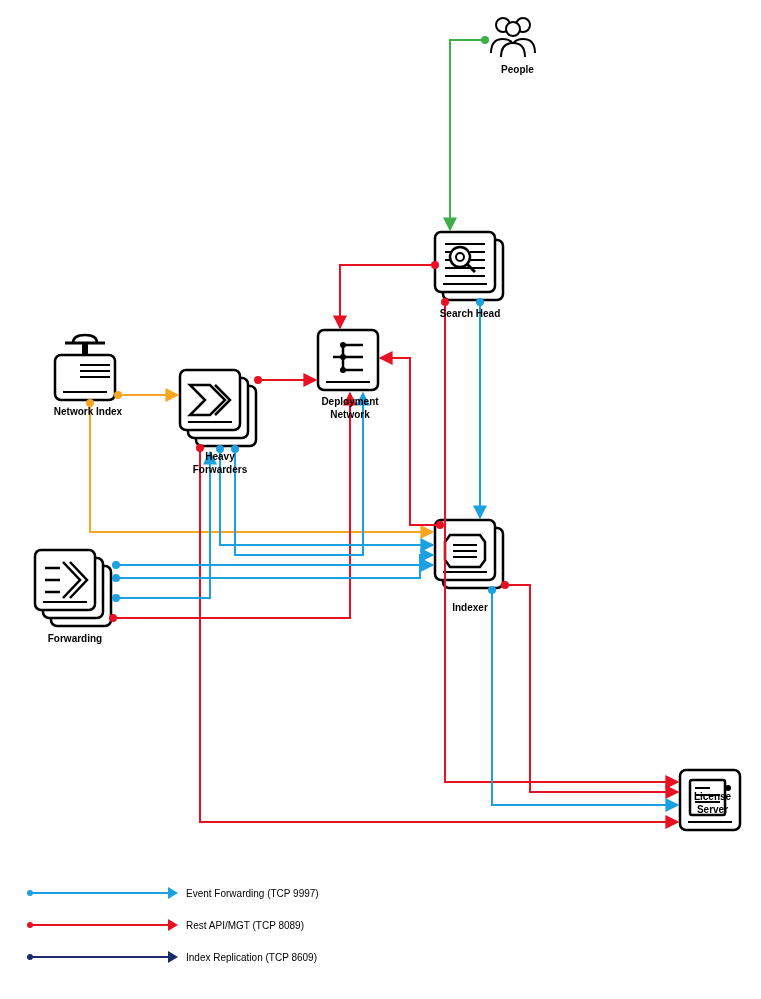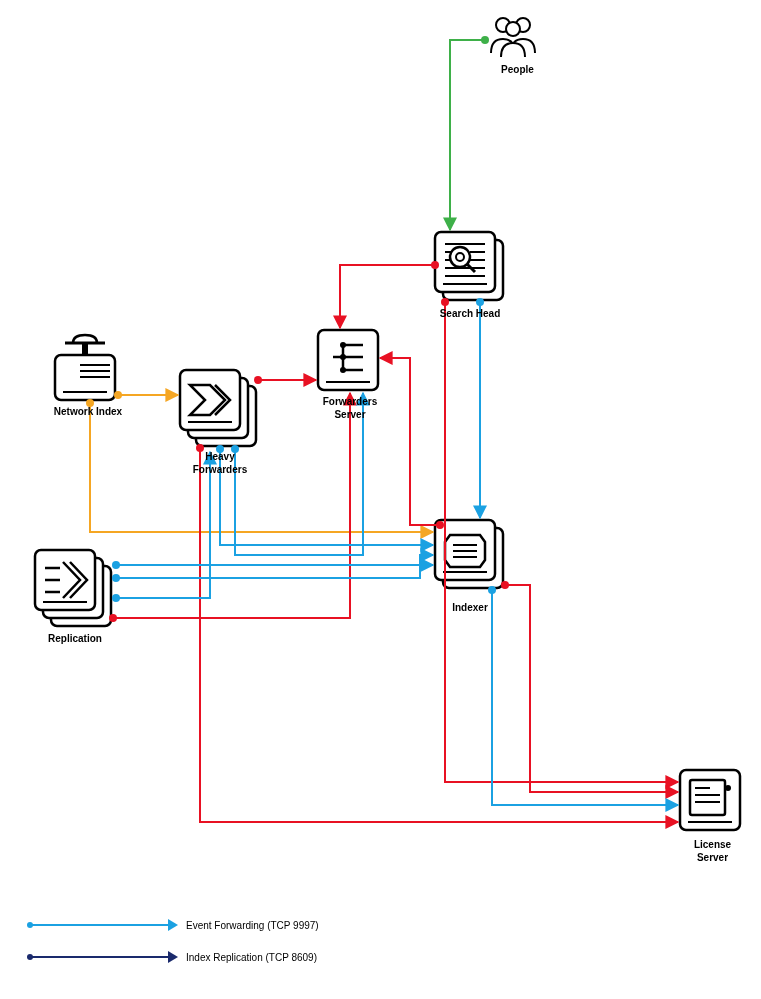--- a/index.html
+++ b/index.html
@@ -214,35 +214,42 @@
   <path d="M 116 598 L 210 598 L 210 452" stroke="#1ba1e2" stroke-width="2" fill="none" marker-start="url(#dot-cyan)" marker-end="url(#arrow-cyan)"></path>
 
   <path d="M 480 302 L 480 518" stroke="#1ba1e2" stroke-width="2" fill="none" marker-start="url(#dot-cyan)" marker-end="url(#arrow-cyan)"></path>
 
   <path d="M 492 590 L 492 805 L 678 805" stroke="#1ba1e2" stroke-width="2" fill="none" marker-start="url(#dot-cyan)" marker-end="url(#arrow-cyan)"></path>
 
 </svg>
 
 <div class="node-label" style="left:490px; top:63px; width:55px;">People</div>
 <div class="node-label" style="left:435px; top:307px; width:70px;">Search Head</div>
-<div class="node-label" style="left:310px; top:395px; width:80px;">Forwarders Server</div>
+<div class="node-label" style="left:310px; top:395px; width:80px;">Deployment Network</div>
 <div class="node-label" style="left:43px; top:405px; width:90px;">Network Index</div>
 <div class="node-label" style="left:180px; top:450px; width:80px;">Heavy Forwarders</div>
-<div class="node-label" style="left:35px; top:632px; width:80px;">Replication</div>
+<div class="node-label" style="left:35px; top:632px; width:80px;">Forwarding</div>
 <div class="node-label" style="left:440px; top:601px; width:60px;">Indexer</div>
-<div class="node-label" style="left:685px; top:838px; width:55px;">License Server</div>
+<div class="node-label" style="left:685px; top:790px; width:55px;">License Server</div>
 
 <div class="legend">
   <div class="legend-row">
     <div class="legend-line" style="background:#1ba1e2">
       <div class="dot" style="background:#1ba1e2"></div>
       <div class="arrowhead" style="border-left-color:#1ba1e2"></div>
     </div>
     <span class="legend-text">Event Forwarding (TCP 9997)</span>
   </div>
   <div class="legend-row">
+    <div class="legend-line" style="background:#e81123">
+      <div class="dot" style="background:#e81123"></div>
+      <div class="arrowhead" style="border-left-color:#e81123"></div>
+    </div>
+    <span class="legend-text">Rest API/MGT (TCP 8089)</span>
+  </div>
+  <div class="legend-row">
     <div class="legend-line" style="background:#1a2a6c">
       <div class="dot" style="background:#1a2a6c"></div>
       <div class="arrowhead" style="border-left-color:#1a2a6c"></div>
     </div>
     <span class="legend-text">Index Replication (TCP 8609)</span>
   </div>
 </div>
 
 </body></html>

